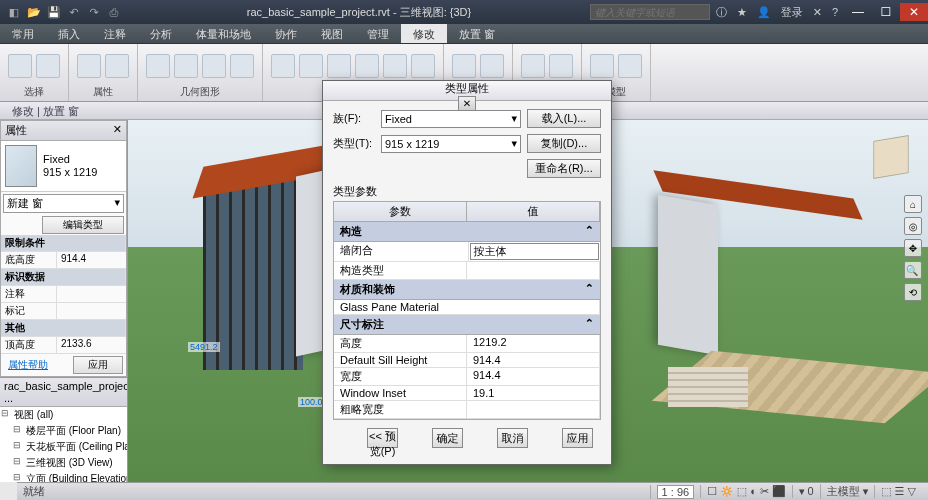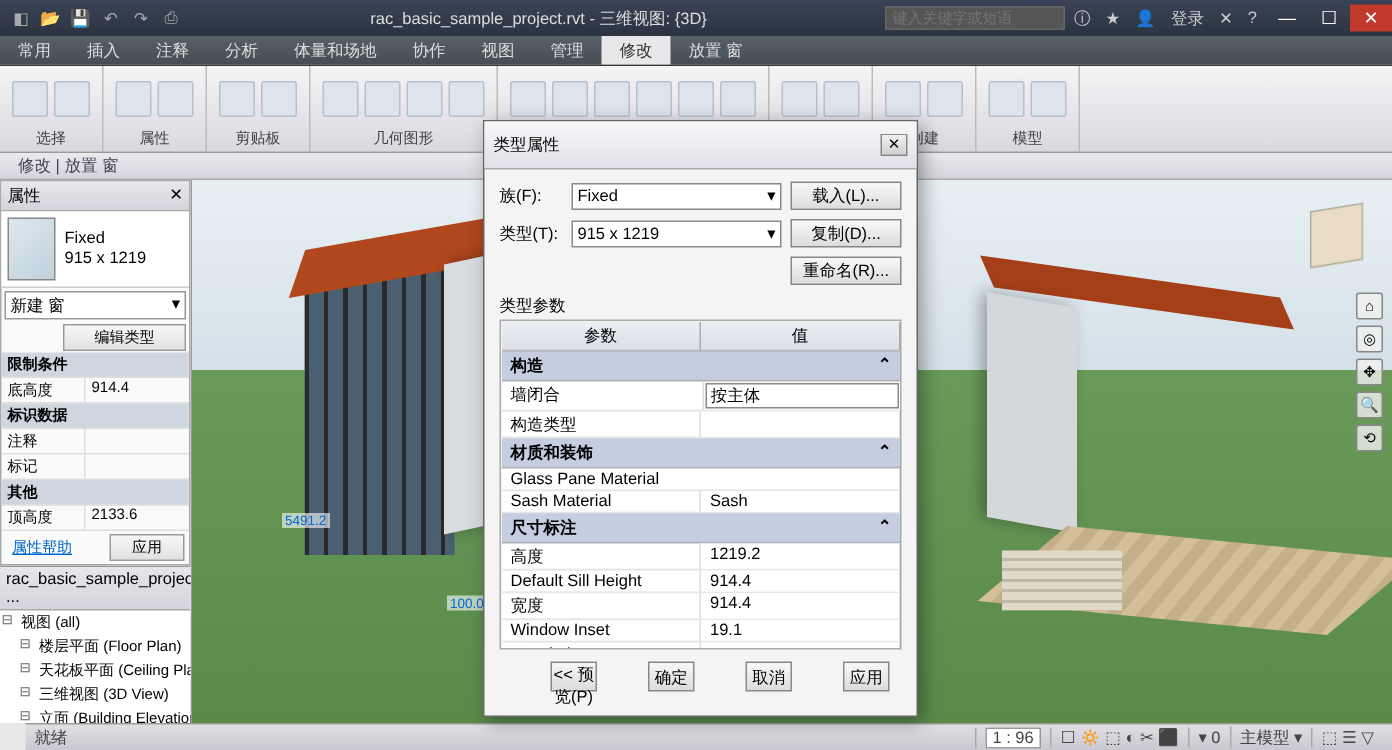--- a/index.html
+++ b/index.html
@@ -3,21 +3,21 @@
 <meta charset="utf-8">
 <style>
 * { margin: 0; padding: 0; box-sizing: border-box; font-family: "Microsoft YaHei", Tahoma, sans-serif; font-size: 11px; }
 body { background: #e8e8e8; width: 928px; height: 500px; overflow: hidden; position: relative; }
 
 
 .titlebar { height: 24px; background: linear-gradient(#3a4456, #2a3340); display: flex; align-items: center; color: #ccc; }
 .titlebar .qat { display: flex; gap: 4px; padding: 0 6px; align-items: center; }
 .titlebar .qat span { width: 16px; height: 16px; display: inline-flex; align-items: center; justify-content: center; color: #aaa; }
 .titlebar .doc { flex: 1; text-align: center; color: #ddd; font-size: 11px; }
-.titlebar .search { width: 120px; height: 16px; background: #555; border: 1px solid #666; color: #888; padding: 0 4px; font-size: 10px; }
+.titlebar .search { width: 120px; height: 16px; background: #555; border: 1px solid #666; color: #888; padding: 0 4px; font-size: 10px; font-style: italic; }
 .titlebar .right { display: flex; gap: 2px; padding: 0 2px; align-items: center; }
 .titlebar .right span { padding: 0 4px; color: #ccc; }
 .winbtns { display: flex; }
 .winbtns div { width: 28px; height: 18px; display: flex; align-items: center; justify-content: center; color: #fff; font-size: 12px; }
 .winbtns .close { background: #c0392b; }
 
 
 .menutabs { height: 20px; background: linear-gradient(#566067, #464e54); display: flex; border-bottom: 1px solid #333; }
 .menutabs div { padding: 0 12px; color: #ddd; line-height: 20px; }
 .menutabs .active { background: #e8e8ea; color: #333; }
@@ -74,21 +74,21 @@
 .vtoolbar span { width:18px; height:18px; background:rgba(240,240,240,.8); border:1px solid #888; border-radius:2px; display:flex; align-items:center; justify-content:center; font-size:10px;}
 
 
 .statusbar { height: 18px; background: linear-gradient(#e0e0e4, #c8c8d0); border-top: 1px solid #999; display: flex; align-items: center; padding: 0 6px; font-size: 10px; color: #444; margin-left: 17px; }
 .statusbar .spacer { flex: 1; }
 .statusbar .seg { padding: 0 6px; border-left: 1px solid #aaa; display:flex; align-items:center; gap:3px;}
 .statusbar .scale { border:1px solid #999; padding:0 4px; background:#fff;}
 
 
 .dialog { position: absolute; left: 322px; top: 80px; width: 290px; background: #f4f4f4; border: 1px solid #666; box-shadow: 3px 3px 12px rgba(0,0,0,.35); }
-.dialog .dtitle { height: 32px; background: linear-gradient(#f8f8fa, #e0e0e8); border-bottom: 1px solid #aaa; display: flex; align-items: center; padding: 0 6px; justify-content: space-between; }
+.dialog .dtitle { height: 20px; background: linear-gradient(#f8f8fa, #e0e0e8); border-bottom: 1px solid #aaa; display: flex; align-items: center; padding: 0 6px; justify-content: space-between; flex-direction: column; }
 .dialog .dtitle .x { width: 18px; height: 15px; border: 1px solid #888; background: linear-gradient(#f0f0f0,#d0d0d0); text-align: center; line-height: 13px; font-size: 10px; }
 .dialog .body { padding: 8px 10px; }
 .dialog .frow { display: flex; align-items: center; gap: 6px; margin-bottom: 6px; }
 .dialog .frow label { width: 42px; font-size: 11px; }
 .dialog .frow select, .dialog .frow .sel { flex: 1; height: 18px; border: 1px solid #888; background: #fff; padding: 0 3px; font-size: 11px; display:flex; align-items:center; justify-content:space-between;}
 .dialog .frow button { width: 74px; height: 19px; background: linear-gradient(#f8f8f8,#dcdcdc); border: 1px solid #888; font-size: 11px; }
 .dialog .sectitle { margin: 6px 0 2px; font-size: 11px; }
 .dialog .ptable { border: 1px solid #aaa; background: #fff; max-height: 220px; overflow: auto;}
 .dialog .ptable .phdr { display: flex; background: linear-gradient(#eceef4,#dcdee8); border-bottom: 1px solid #aaa; }
 .dialog .ptable .phdr div { flex: 1; text-align: center; padding: 2px; font-size: 11px; border-right: 1px solid #aaa; }
@@ -154,27 +154,20 @@
       <div class="icons">
         <div class="ico"></div>
         <div class="ico"></div>
       </div>
       <div class="lbl">属性</div>
     </div>
     <div class="rgroup">
       <div class="icons">
         <div class="ico"></div>
         <div class="ico"></div>
-      </div>
-      <div class="lbl">剪贴板</div>
-    </div>
-    <div class="rgroup">
-      <div class="icons">
-        <div class="ico"></div>
-        <div class="ico"></div>
         <div class="ico"></div>
         <div class="ico"></div>
       </div>
       <div class="lbl">几何图形</div>
     </div>
     <div class="rgroup">
       <div class="icons">
         <div class="ico"></div>
         <div class="ico"></div>
         <div class="ico"></div>
@@ -364,24 +357,20 @@
             <div>构造类型</div>
             <div class="pv"></div>
           </div>
           <div class="pgrp">
             <span>材质和装饰</span>
             <span>⌃</span>
           </div>
           <div class="prow">
             <div>Glass Pane Material</div>
           </div>
-          <div class="prow">
-            <div>Sash Material</div>
-            <div class="pv">Sash</div>
-          </div>
           <div class="pgrp">
             <span>尺寸标注</span>
             <span>⌃</span>
           </div>
           <div class="prow">
             <div>高度</div>
             <div class="pv">1219.2</div>
           </div>
           <div class="prow">
             <div>Default Sill Height</div>

